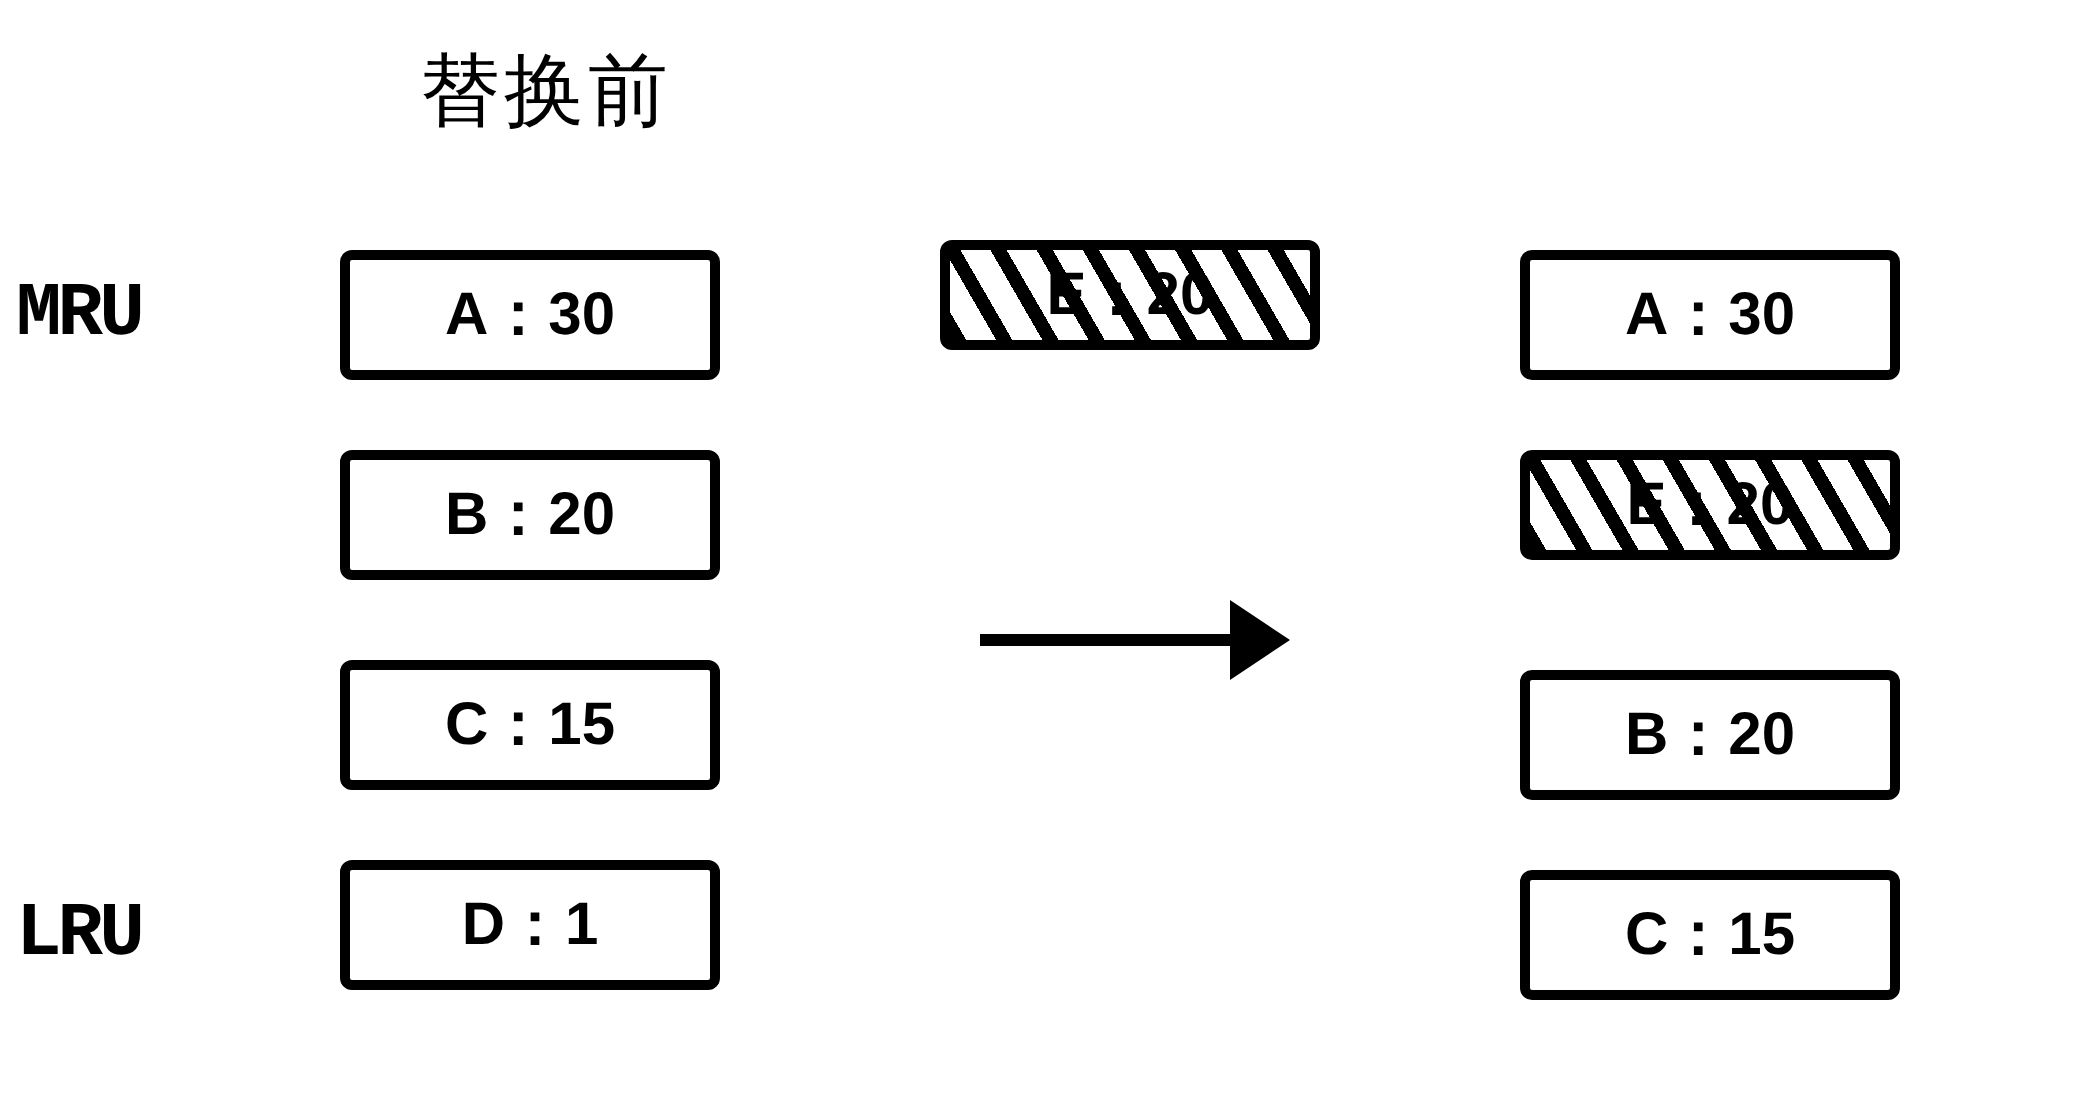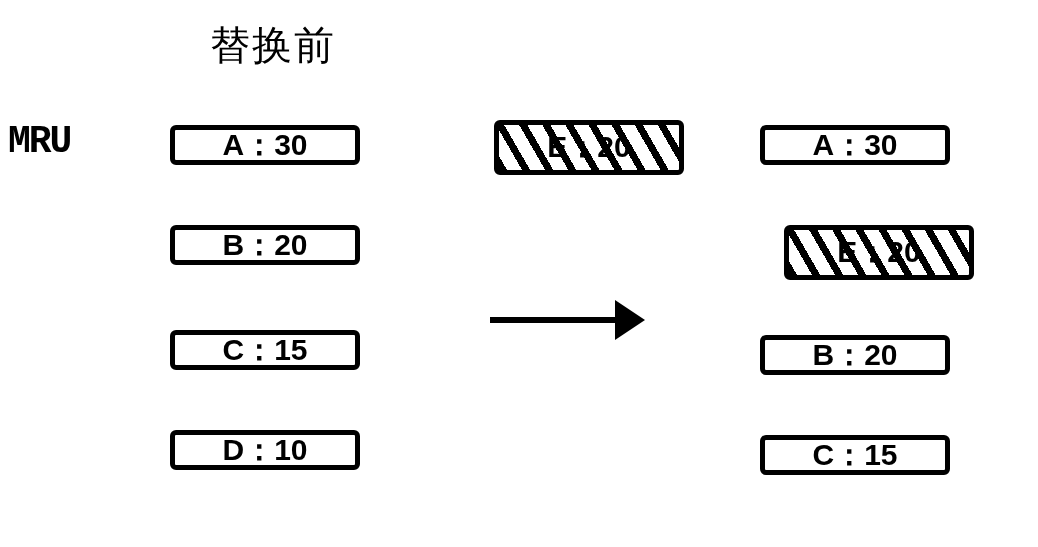--- a/index.html
+++ b/index.html
@@ -22,25 +22,26 @@
     color: #000;
     letter-spacing: 2px;
   }
   .side-label {
     position: absolute;
     font-size: 38px;
     font-weight: 900;
     color: #000;
     font-family: "Courier New", monospace;
     letter-spacing: -2px;
+    margin-top: 16px;
   }
   .box {
     position: absolute;
     width: 190px;
-    height: 40px;
+    height: 65px;
     border: 5px solid #000;
     border-radius: 6px;
     box-sizing: border-box;
     display: flex;
     align-items: center;
     justify-content: center;
     font-size: 30px;
     font-weight: 900;
     color: #000;
     background: #fff;
@@ -48,21 +49,20 @@
   }
   .box.new {
     height: 55px;
   }
   .hatched {
     background-image: repeating-linear-gradient(
       60deg,
       #000 0px, #000 7px,
       #fff 7px, #fff 20px
     );
-    margin-left: 24px;
   }
   .hatched span {
     position: relative;
     z-index: 1;
   }
   .arrow {
     position: absolute;
     width: 160px;
     height: 40px;
   }
@@ -86,32 +86,33 @@
   }
 </style>
 </head>
 <body>
 
 <div class="canvas">
 
   <div class="heading" style="left:210px; top:18px;">替换前</div>
 
   <div class="side-label" style="left:8px; top:120px;">MRU</div>
+  <div class="side-label" style="left:8px; top:430px;">LRU</div>
 
   <div class="box" style="left:170px; top:125px;">
     <span>A：30</span>
   </div>
   <div class="box" style="left:170px; top:225px;">
     <span>B：20</span>
   </div>
   <div class="box" style="left:170px; top:330px;">
     <span>C：15</span>
   </div>
   <div class="box" style="left:170px; top:430px;">
-    <span>D：10</span>
+    <span>D：1</span>
   </div>
 
   <div class="box new hatched" style="left:470px; top:120px;">
     <span>E：20</span>
   </div>
 
   <div class="arrow" style="left:490px; top:300px;">
     <div class="arrow-line"></div>
     <div class="arrow-head"></div>
   </div>

